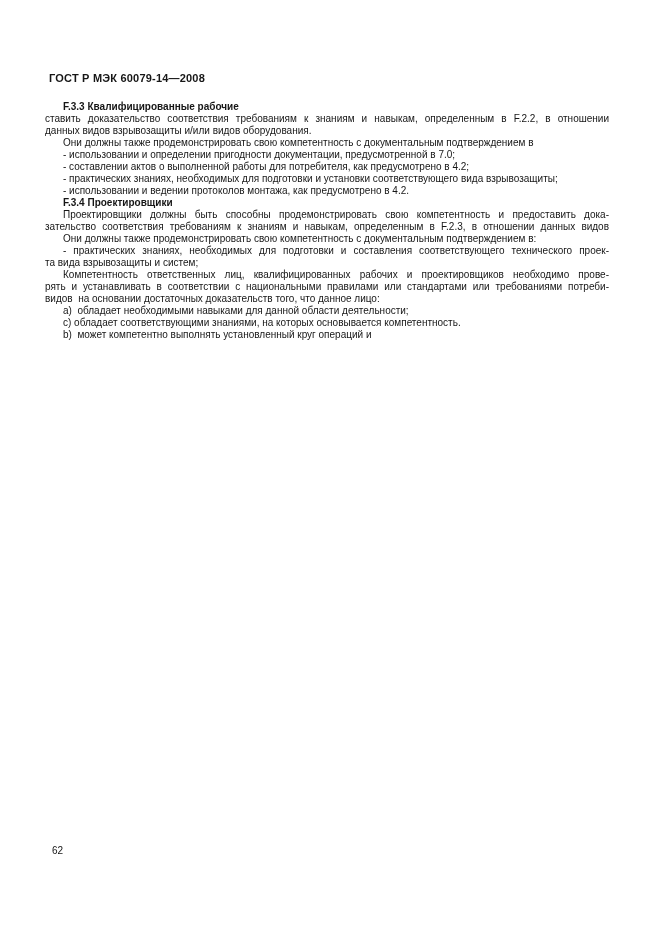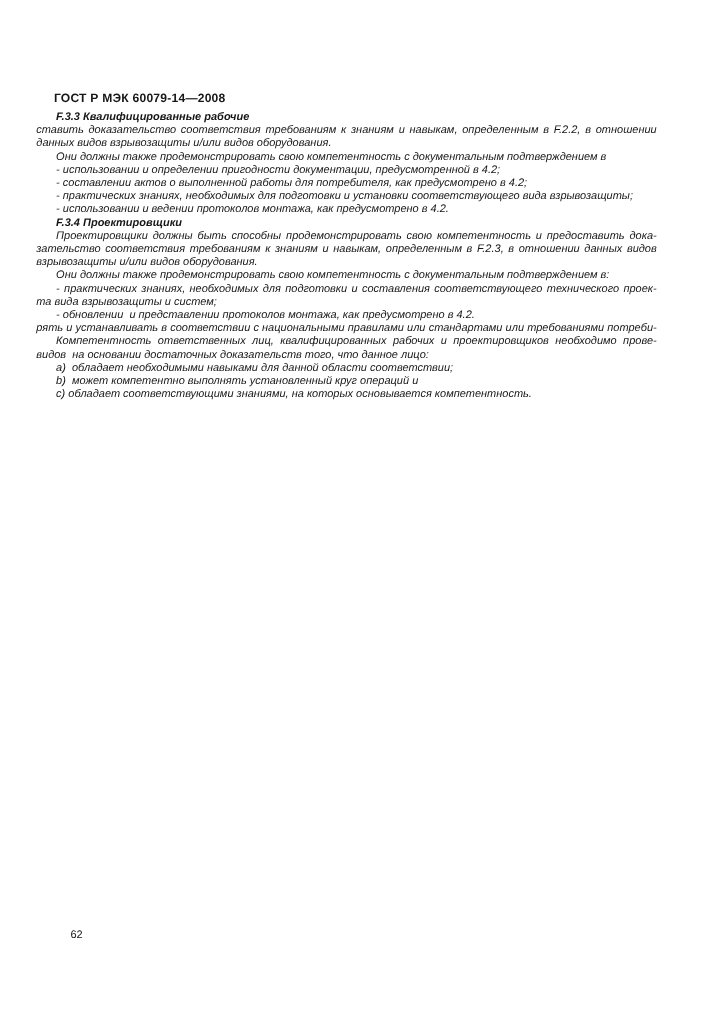--- a/index.html
+++ b/index.html
@@ -9,79 +9,76 @@
     width: 661px;
     height: 936px;
     background: #ffffff;
     font-family: "Liberation Sans", sans-serif;
     color: #161616;
     overflow: hidden;
   }
   .doc-header {
     position: absolute;
     left: 49px;
-    top: 84px;
+    top: 72px;
     font-size: 11px;
     font-weight: bold;
     letter-spacing: 0.2px;
     white-space: nowrap;
   }
   .doc-body {
     position: absolute;
-    left: 33px;
+    left: 45px;
     top: 101px;
     width: 564px;
-    font-style: italic;
   }
   .line {
     font-size: 10px;
     line-height: 12px;
     white-space: pre-wrap;
     text-align: left;
   }
   .line.indent { padding-left: 18px; }
   .line.bold { font-weight: bold; }
   .line.just {
     text-align: justify;
     text-align-last: justify;
   }
   .page-number {
     position: absolute;
-    left: 64px;
+    left: 52px;
     top: 845px;
     font-size: 10px;
   }
 </style>
 </head>
 <body>
 
 <div class="page">
 
   <div class="doc-header">ГОСТ Р МЭК 60079-14—2008</div>
 
   <div class="doc-body">
       <div class="line indent bold">F.3.3 Квалифицированные рабочие</div>
       <div class="line just">ставить доказательство соответствия требованиям к знаниям и навыкам, определенным в F.2.2, в отношении</div>
       <div class="line">данных видов взрывозащиты и/или видов оборудования.</div>
       <div class="line indent">Они должны также продемонстрировать свою компетентность с документальным подтверждением в</div>
-      <div class="line indent">- использовании и определении пригодности документации, предусмотренной в 4.2;</div>
+      <div class="line indent">- использовании и определении пригодности документации, предусмотренной в 7.0;</div>
       <div class="line indent">- составлении актов о выполненной работы для потребителя, как предусмотрено в 4.2;</div>
       <div class="line indent">- практических знаниях, необходимых для подготовки и установки соответствующего вида взрывозащиты;</div>
       <div class="line indent">- использовании и ведении протоколов монтажа, как предусмотрено в 4.2.</div>
       <div class="line indent bold">F.3.4 Проектировщики</div>
       <div class="line indent just">Проектировщики должны быть способны продемонстрировать свою компетентность и предоставить дока-</div>
       <div class="line just">зательство соответствия требованиям к знаниям и навыкам, определенным в F.2.3, в отношении данных видов</div>
-      <div class="line">взрывозащиты и/или видов оборудования.</div>
       <div class="line indent">Они должны также продемонстрировать свою компетентность с документальным подтверждением в:</div>
       <div class="line indent just">- практических знаниях, необходимых для подготовки и составления соответствующего технического проек-</div>
       <div class="line">та вида взрывозащиты и систем;</div>
-      <div class="line indent">- обновлении  и представлении протоколов монтажа, как предусмотрено в 4.2.</div>
+      <div class="line indent just">Компетентность ответственных лиц, квалифицированных рабочих и проектировщиков необходимо прове-</div>
       <div class="line just">рять и устанавливать в соответствии с национальными правилами или стандартами или требованиями потреби-</div>
-      <div class="line indent just">Компетентность ответственных лиц, квалифицированных рабочих и проектировщиков необходимо прове-</div>
       <div class="line">видов  на основании достаточных доказательств того, что данное лицо:</div>
-      <div class="line indent">a)  обладает необходимыми навыками для данной области соответствии;</div>
+      <div class="line indent">a)  обладает необходимыми навыками для данной области деятельности;</div>
+      <div class="line indent">c) обладает соответствующими знаниями, на которых основывается компетентность.</div>
       <div class="line indent">b)  может компетентно выполнять установленный круг операций и</div>
-      <div class="line indent">c) обладает соответствующими знаниями, на которых основывается компетентность.</div>
     </div>
 
   <div class="page-number">62</div>
 
 </div>
 
 </body></html>

